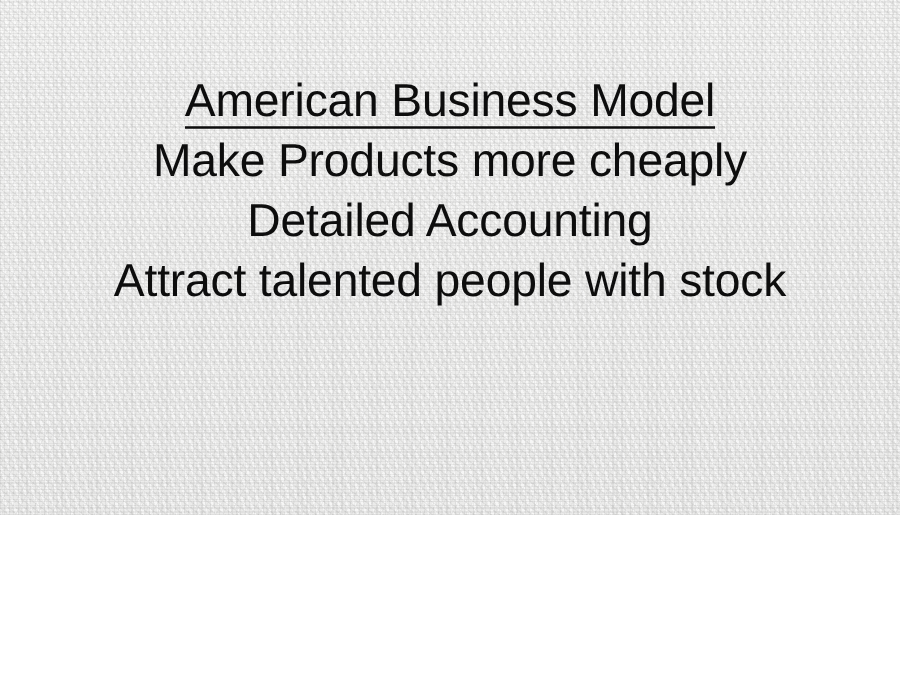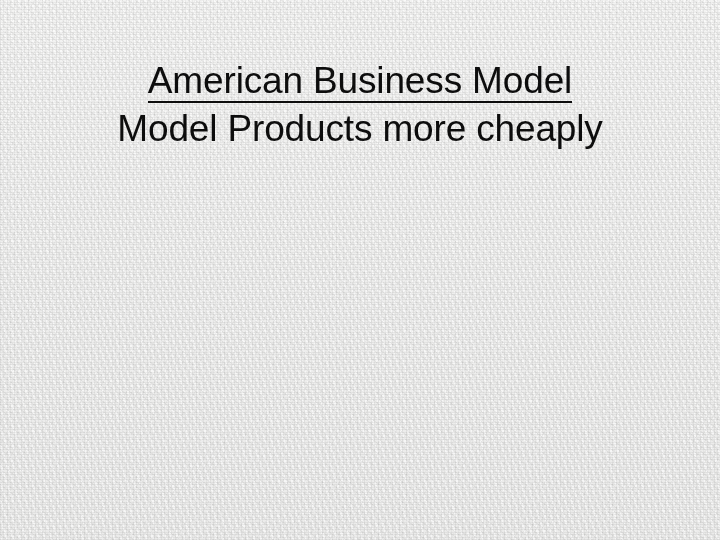--- a/index.html
+++ b/index.html
@@ -6,21 +6,21 @@
   html, body {
     margin: 0;
     padding: 0;
     background: #ffffff;
   }
 
   
   .slide {
     position: relative;
     width: 720px;
-    height: 540px;
+    height: 412px;
     overflow: hidden;
     box-sizing: border-box;
     background-color: #efefee;
     font-family: "Liberation Sans", "DejaVu Sans", sans-serif;
   }
 
   
   .slide-texture {
     position: absolute;
     inset: 0;
@@ -94,21 +94,23 @@
 
 <div class="slide">
 
   <div class="slide-texture"></div>
 
   <div class="text-block">
 
     <div class="line"><span class="u">American Business Model</span><span class="tail"></span></div>
 
 
-    <div class="line">Model Products more cheaply</div>
+    <div class="line">Make Products more cheaply</div>
 
+    <div class="line">Detailed Accounting</div>
 
+    <div class="line">Attract talented people with stock</div>
 
 
 
   </div>
 
 </div>
 
 </body></html>

